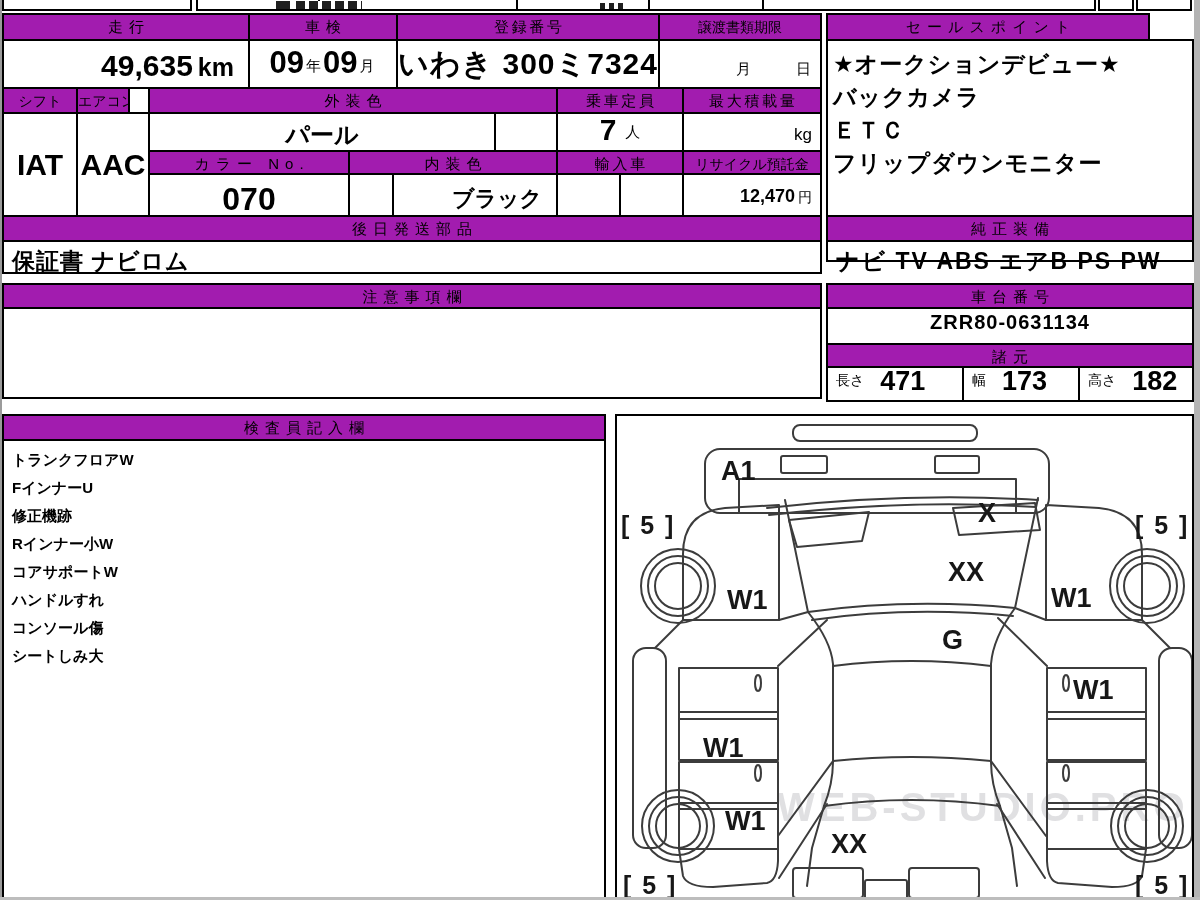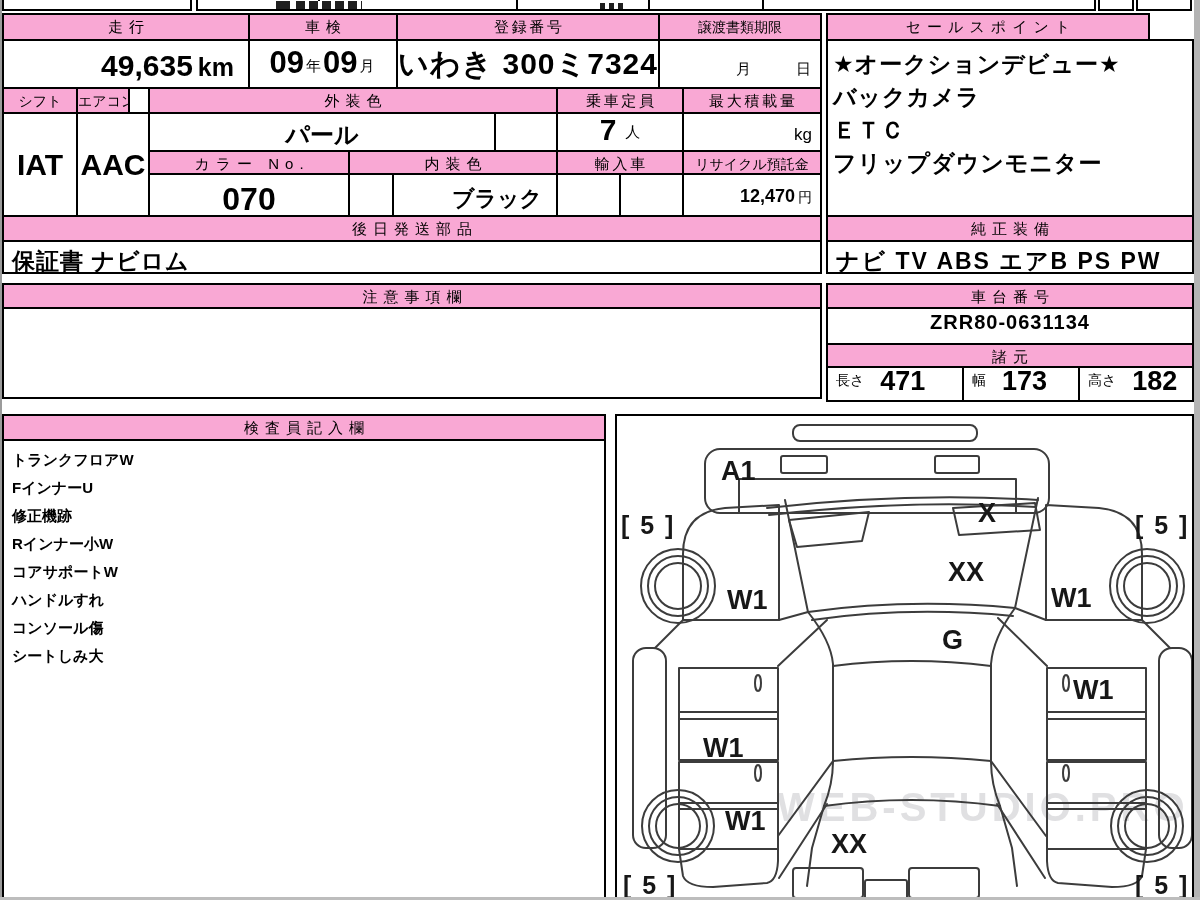--- a/index.html
+++ b/index.html
@@ -1,19 +1,19 @@
 <!DOCTYPE html>
 <html><head>
 <meta charset="utf-8">
 <style>
   html,body{margin:0;padding:0;}
   body{background:#ffffff;font-family:"Liberation Sans","DejaVu Sans",sans-serif;}
   .sheet{position:relative;width:1200px;height:900px;background:#fff;overflow:hidden;}
   .cell{position:absolute;box-sizing:border-box;border:2px solid #000;background:#fff;color:#000;}
-  .hd{background:#f9a8d4;text-align:center;font-size:15px;padding-top:3px;letter-spacing:.40em;text-indent:.40em;white-space:nowrap;overflow:hidden;}
+  .hd{background:#a21caf;text-align:center;font-size:15px;padding-top:3px;letter-spacing:.40em;text-indent:.40em;white-space:nowrap;overflow:hidden;}
   .hd-med{letter-spacing:.18em;text-indent:.18em;}
   .hd-tight{letter-spacing:0;text-indent:0;font-size:14px;padding-top:4px;}
   .v{font-weight:bold;}
   .flexc{display:flex;align-items:center;justify-content:center;}
   .mileage{font-size:30px;text-align:right;padding:8px 14px 0 0;}
   .mileage .u{font-size:25px;margin-left:5px;}
   .shaken{display:flex;justify-content:center;align-items:flex-end;padding-bottom:9px;}
   .shaken .d{font-size:31px;line-height:31px;}
   .shaken .u{font-size:15px;margin:0 2px;padding-bottom:2px;font-weight:normal;}
   .regv{font-size:30px;text-align:center;padding-top:3px;letter-spacing:1px;}
@@ -129,21 +129,21 @@
 
   <div class="cell hd" style="left:826px;top:13px;width:324px;height:28px;">セールスポイント</div>
   <div class="cell salesbox" style="left:826px;top:39px;width:368px;height:178px;">
     <div class="sales-line">★オークションデビュー★</div>
     <div class="sales-line">バックカメラ</div>
     <div class="sales-line">ＥＴＣ</div>
     <div class="sales-line">フリップダウンモニター</div>
   </div>
 
   <div class="cell hd" style="left:826px;top:215px;width:368px;height:27px;">純正装備</div>
-  <div class="cell v equip" style="left:826px;top:240px;width:368px;height:34px;">ナビ TV ABS エアB PS PW</div>
+  <div class="cell v equip" style="left:826px;top:240px;width:368px;height:22px;">ナビ TV ABS エアB PS PW</div>
 
   <div class="cell hd" style="left:826px;top:283px;width:368px;height:26px;">車台番号</div>
   <div class="cell v chassis" style="left:826px;top:307px;width:368px;height:38px;">ZRR80-0631134</div>
   <div class="cell hd" style="left:826px;top:343px;width:368px;height:25px;">諸元</div>
   <div class="cell v dim" style="left:826px;top:366px;width:138px;height:36px;">
     <span class="l">長さ</span>
       <span class="d">471</span>
   </div>
   <div class="cell v dim" style="left:962px;top:366px;width:118px;height:36px;">
     <span class="l">幅</span>

